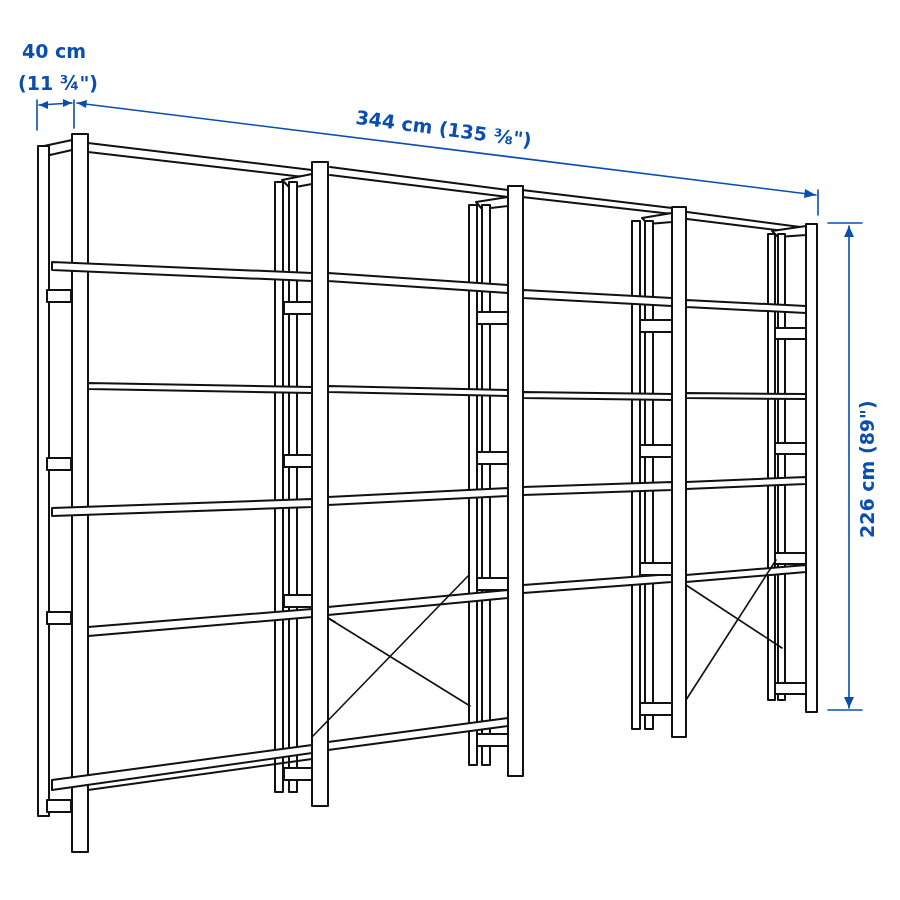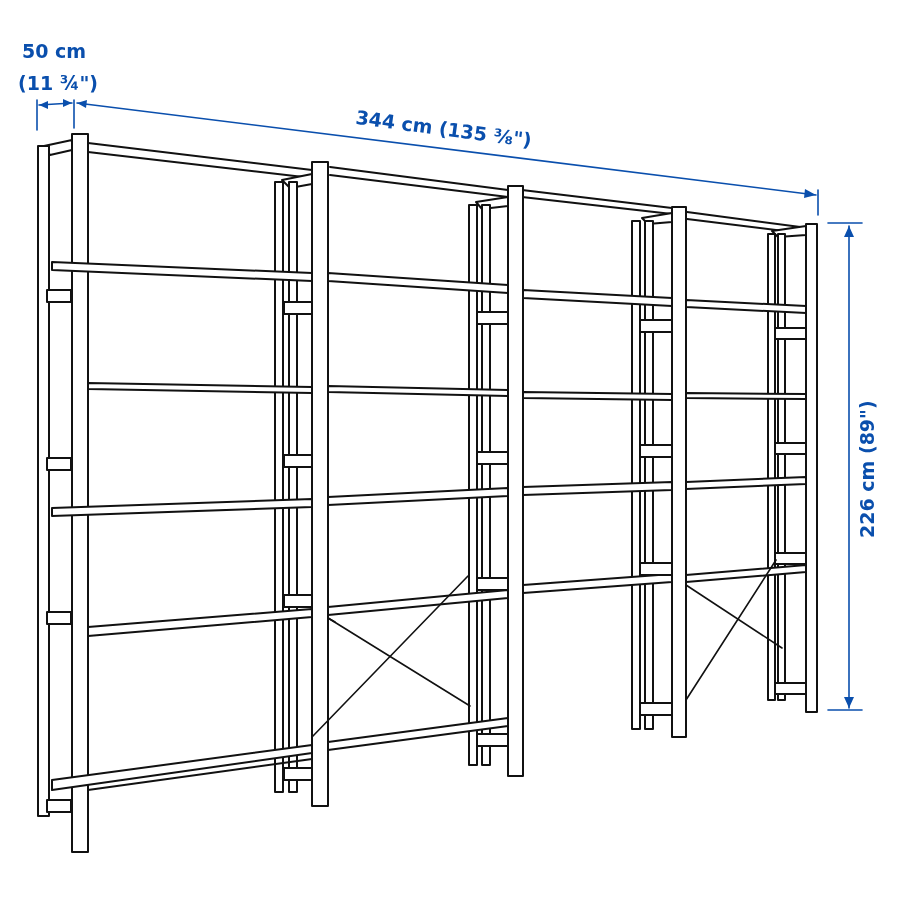--- a/index.html
+++ b/index.html
@@ -139,17 +139,17 @@
       <g stroke-width="1.6">
         <path d="M328,618 L470,706"></path>
         <path d="M312,737 L468,576"></path>
         <path d="M328,618 L335,622"></path>
         <path d="M686,585 L782,648"></path>
         <path d="M686,700 L776,560"></path>
       </g>
     </g>
   </svg>
 
-  <div class="dim-text" id="depth-cm">50 cm</div>
+  <div class="dim-text" id="depth-cm">40 cm</div>
   <div class="dim-text" id="depth-in">(11 ¾")</div>
   <div class="dim-text" id="width-label">344 cm (135 ⅜")</div>
   <div class="dim-text" id="height-label">226 cm (89")</div>
 </div>
 
 </body></html>

